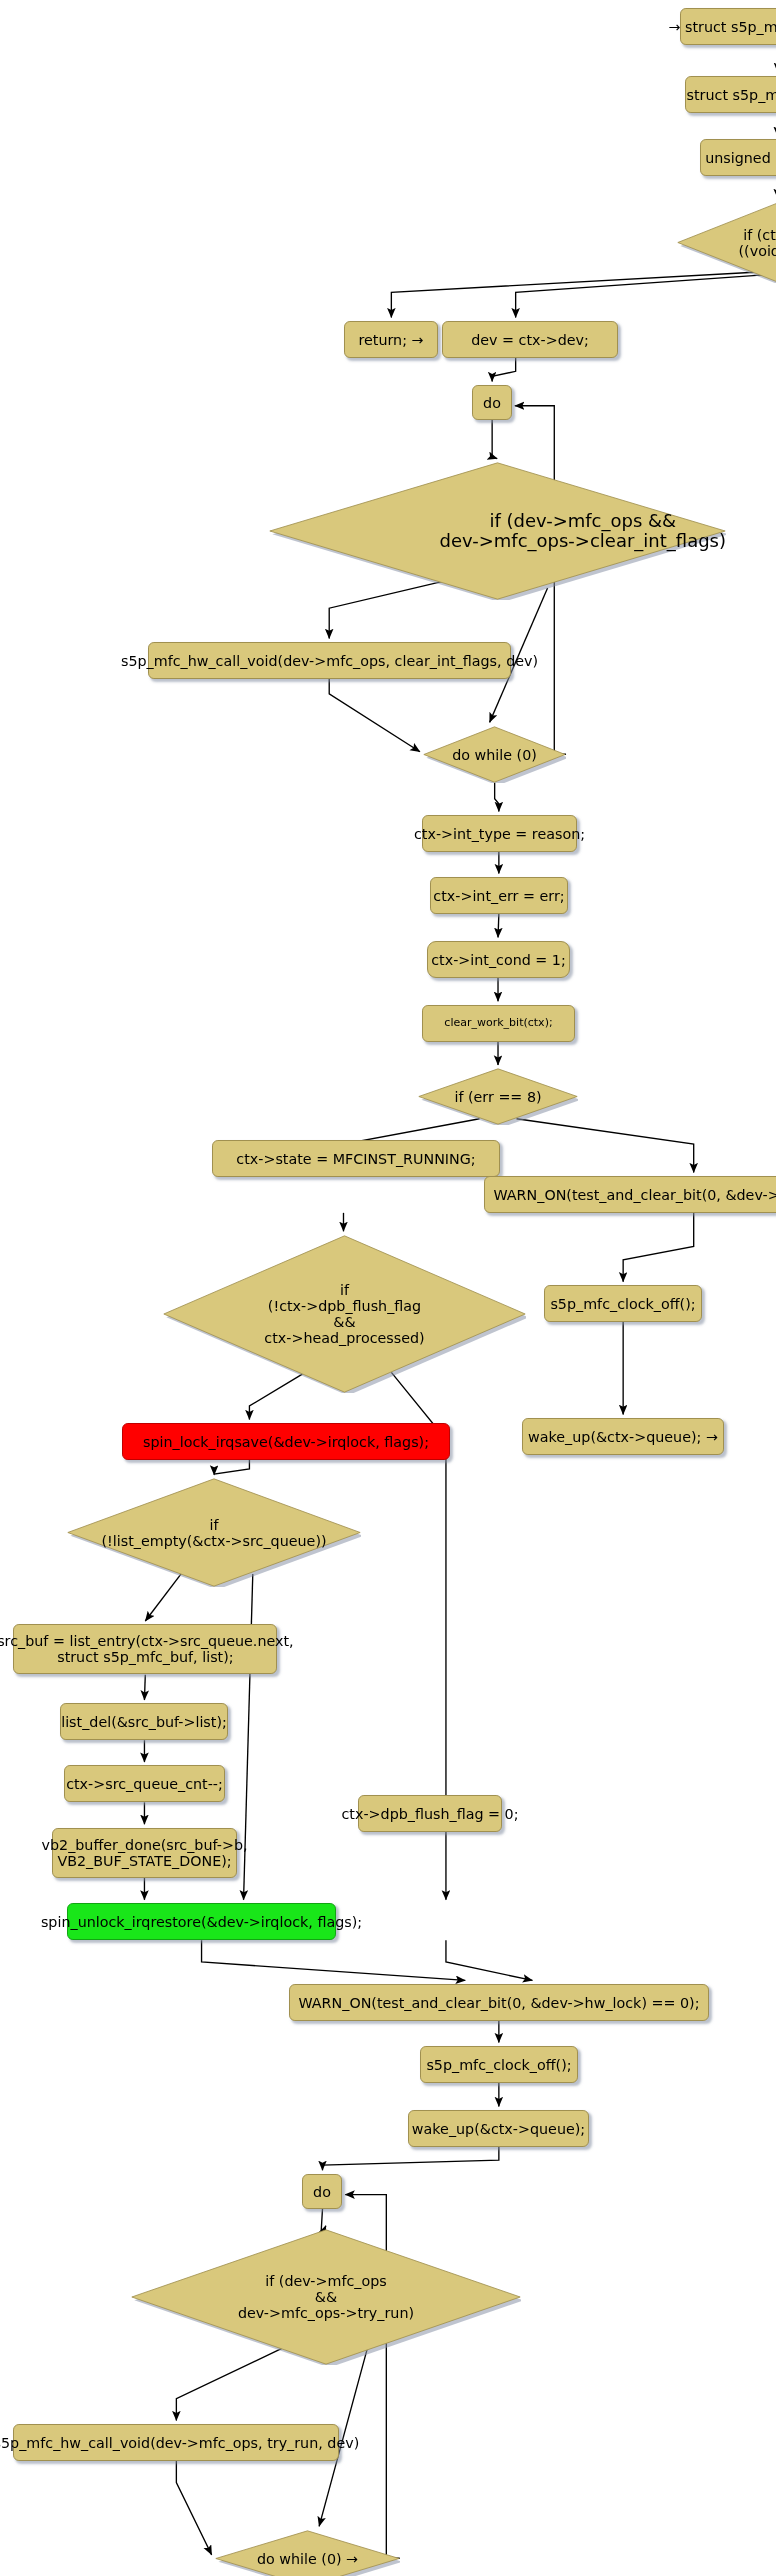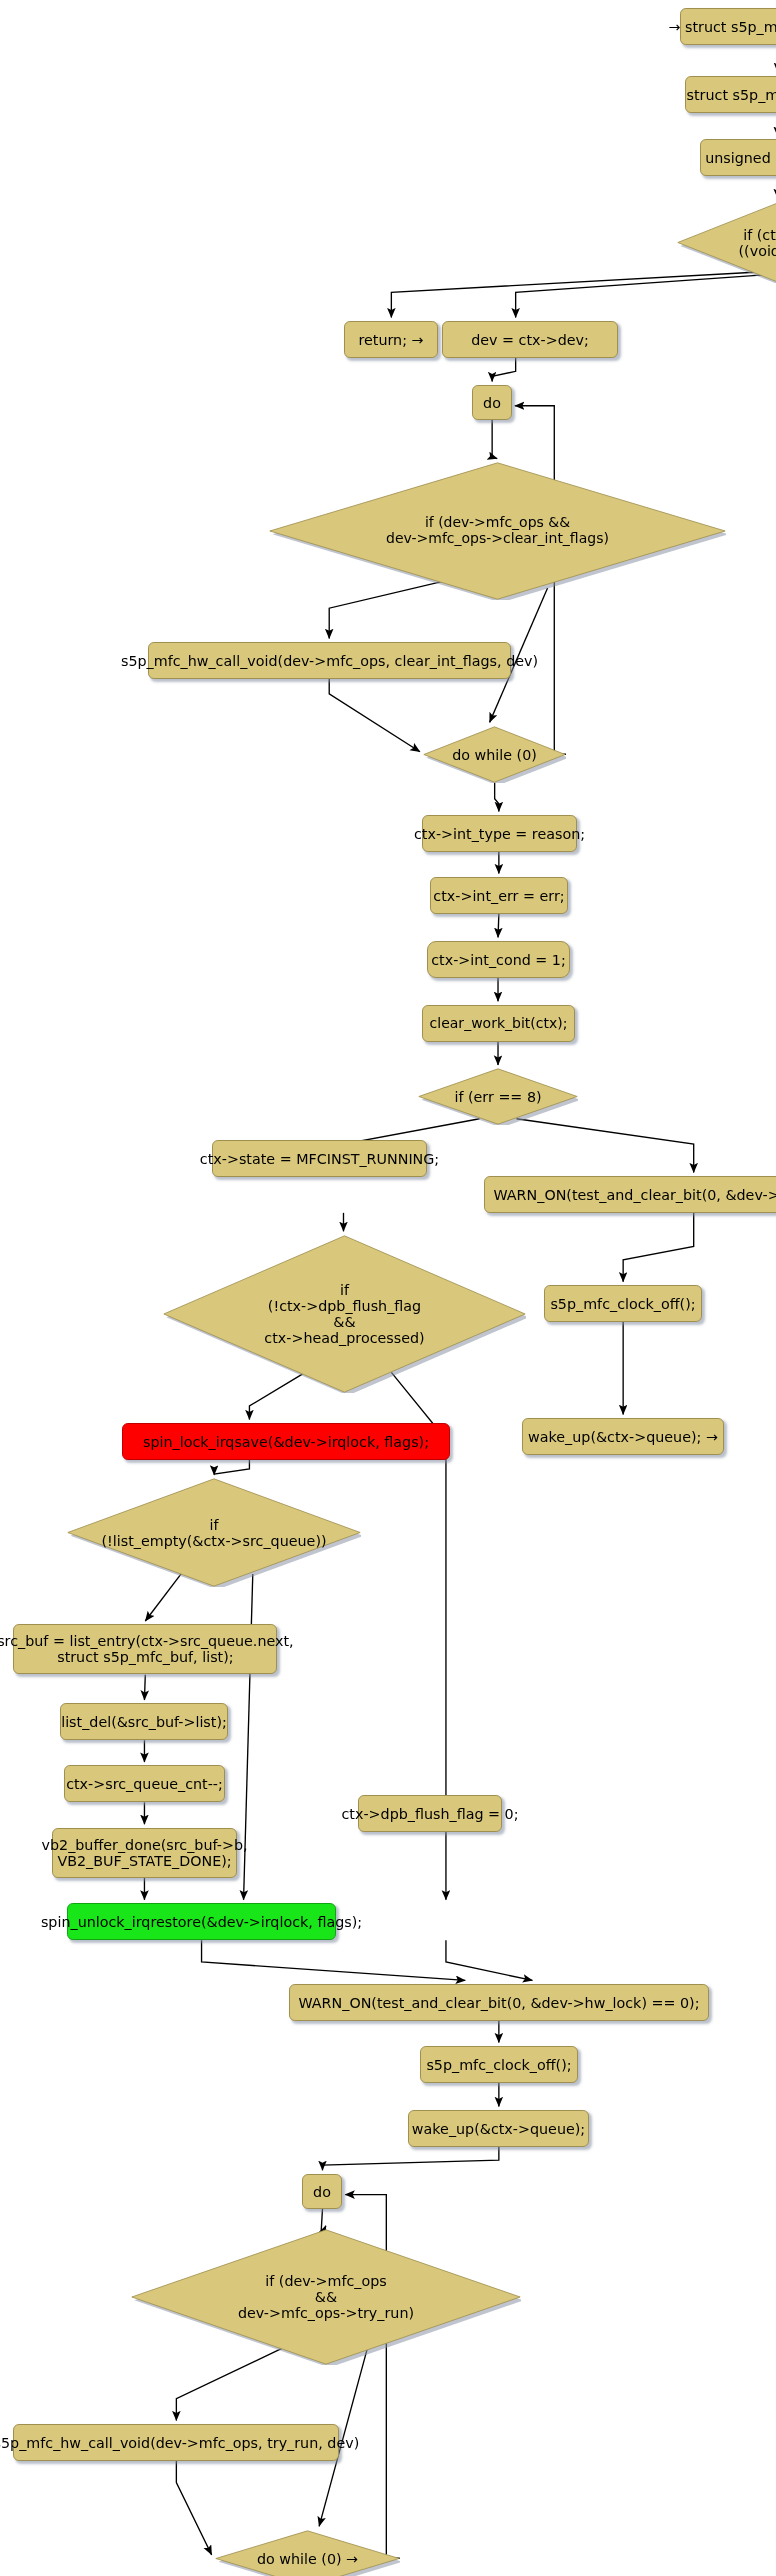--- a/index.html
+++ b/index.html
@@ -126,39 +126,39 @@
     <div class="node proc" style="left: 685px; top: 76px; width: 185px; height: 37px; font-size: 14.3px;"><span class="dec-label">struct s5p_mfc_dev *dev;</span></div>
     <div class="node proc" style="left: 700px; top: 139px; width: 155px; height: 37px; font-size: 14.3px;"><span class="dec-label">unsigned long flags;</span></div>
     <div class="node dec" style="left: 677px; top: 202px; width: 202px; height: 81px; font-size: 14.3px;"><svg class="dec-shape" viewBox="0 0 240 96" preserveAspectRatio="none">
         <polygon points="124,4 243,52 124,99 4,52" fill="#8a93a8" opacity="0.55"></polygon>
         <polygon points="120,1 239,48 120,95 1,48" fill="#d9c87c" stroke="#a09050" stroke-width="1"></polygon>
       </svg><span class="dec-label">if (ctx ==
 ((void *)0))</span></div>
     <div class="node proc" style="left: 344px; top: 321px; width: 94px; height: 37px; font-size: 14.3px;"><span class="dec-label">return; →</span></div>
     <div class="node proc" style="left: 442px; top: 321px; width: 176px; height: 37px; font-size: 14.3px;"><span class="dec-label">dev = ctx-&gt;dev;</span></div>
     <div class="node proc" style="left: 472px; top: 385px; width: 40px; height: 35px; font-size: 14.3px;"><span class="dec-label">do</span></div>
-    <div class="node dec" style="left: 269px; top: 462px; width: 457px; height: 138px; font-size: 14px;"><svg class="dec-shape" viewBox="0 0 544 164" preserveAspectRatio="none">
+    <div class="node dec" style="left: 269px; top: 462px; width: 457px; height: 138px; font-size: 18px; justify-content: flex-end;"><svg class="dec-shape" viewBox="0 0 544 164" preserveAspectRatio="none">
         <polygon points="276,4 547,86 276,167 4,86" fill="#8a93a8" opacity="0.55"></polygon>
         <polygon points="272,1 543,82 272,163 1,82" fill="#d9c87c" stroke="#a09050" stroke-width="1"></polygon>
       </svg><span class="dec-label">if (dev-&gt;mfc_ops &amp;&amp;
 dev-&gt;mfc_ops-&gt;clear_int_flags)</span></div>
     <div class="node proc" style="left: 148px; top: 642px; width: 363px; height: 37px; font-size: 14.3px;"><span class="dec-label">s5p_mfc_hw_call_void(dev-&gt;mfc_ops, clear_int_flags, dev)</span></div>
     <div class="node dec" style="left: 423px; top: 726px; width: 143px; height: 57px; font-size: 14.3px;"><svg class="dec-shape" viewBox="0 0 170 68" preserveAspectRatio="none">
         <polygon points="89,4 173,38 89,71 4,38" fill="#8a93a8" opacity="0.55"></polygon>
         <polygon points="85,1 169,34 85,67 1,34" fill="#d9c87c" stroke="#a09050" stroke-width="1"></polygon>
       </svg><span class="dec-label">do while (0)</span></div>
     <div class="node proc" style="left: 422px; top: 815px; width: 155px; height: 37px; font-size: 14.3px;"><span class="dec-label">ctx-&gt;int_type = reason;</span></div>
     <div class="node proc" style="left: 430px; top: 877px; width: 138px; height: 37px; font-size: 14.3px;"><span class="dec-label">ctx-&gt;int_err = err;</span></div>
     <div class="node proc" style="left: 427px; top: 941px; width: 143px; height: 37px; font-size: 14.3px; border-radius: 9px;"><span class="dec-label">ctx-&gt;int_cond = 1;</span></div>
-    <div class="node proc" style="left: 422px; top: 1005px; width: 153px; height: 37px; font-size: 14px;"><span class="dec-label">clear_work_bit(ctx);</span></div>
+    <div class="node proc" style="left: 422px; top: 1005px; width: 153px; height: 37px; font-size: 11px;"><span class="dec-label">clear_work_bit(ctx);</span></div>
     <div class="node dec" style="left: 418px; top: 1068px; width: 160px; height: 57px; font-size: 14.3px;"><svg class="dec-shape" viewBox="0 0 190 68" preserveAspectRatio="none">
         <polygon points="99,4 193,38 99,71 4,38" fill="#8a93a8" opacity="0.55"></polygon>
         <polygon points="95,1 189,34 95,67 1,34" fill="#d9c87c" stroke="#a09050" stroke-width="1"></polygon>
       </svg><span class="dec-label">if (err == 8)</span></div>
-    <div class="node proc" style="left: 212px; top: 1140px; width: 215px; height: 37px; font-size: 14.3px;"><span class="dec-label">ctx-&gt;state = MFCINST_RUNNING;</span></div>
+    <div class="node proc" style="left: 212px; top: 1140px; width: 288px; height: 37px; font-size: 14.3px;"><span class="dec-label">ctx-&gt;state = MFCINST_RUNNING;</span></div>
     <div class="node proc" style="left: 484px; top: 1176px; width: 420px; height: 37px; font-size: 14.3px;"><span class="dec-label">WARN_ON(test_and_clear_bit(0, &amp;dev-&gt;hw_lock) == 0);</span></div>
     <div class="node dec" style="left: 163px; top: 1235px; width: 363px; height: 158px; font-size: 14.3px;"><svg class="dec-shape" viewBox="0 0 432 188" preserveAspectRatio="none">
         <polygon points="220,4 435,98 220,191 4,98" fill="#8a93a8" opacity="0.55"></polygon>
         <polygon points="216,1 431,94 216,187 1,94" fill="#d9c87c" stroke="#a09050" stroke-width="1"></polygon>
       </svg><span class="dec-label">if
 (!ctx-&gt;dpb_flush_flag
 &amp;&amp;
 ctx-&gt;head_processed)</span></div>
     <div class="node proc" style="left: 544px; top: 1285px; width: 158px; height: 37px; font-size: 14.3px;"><span class="dec-label">s5p_mfc_clock_off();</span></div>
     <div class="node proc" style="left: 522px; top: 1418px; width: 202px; height: 37px; font-size: 14.3px;"><span class="dec-label">wake_up(&amp;ctx-&gt;queue); →</span></div>

